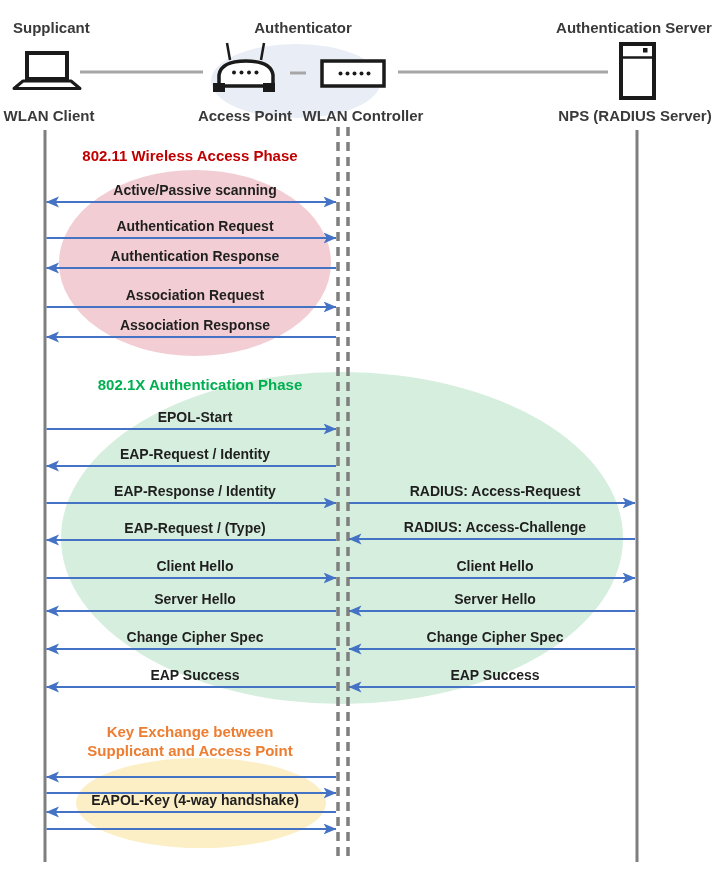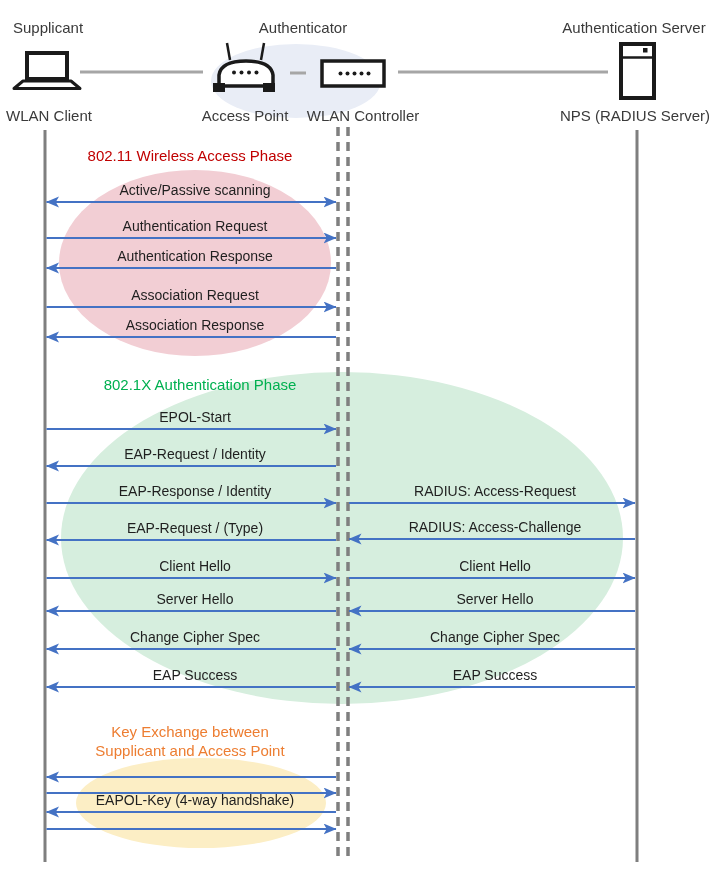--- a/index.html
+++ b/index.html
@@ -1,16 +1,16 @@
 <!DOCTYPE html>
 <html><head>
 <meta charset="utf-8">
 <style>
   html,body{margin:0;padding:0;background:#fff;}
-  .stage{position:relative;width:713px;height:875px;background:#ffffff;overflow:hidden;}
+  .stage{position:relative;width:713px;height:875px;background:#ffffff;overflow:hidden;font-weight:bold;}
   svg{display:block;}
   text{font-family:"Liberation Sans",sans-serif;}
   .role{font-size:15px;fill:#3a3a3a;}
   .dev{font-size:15px;fill:#3a3a3a;}
   .phase{font-size:15px;}
   .msg{font-size:14px;fill:#1f1f1f;}
 </style>
 </head>
 <body>
 

